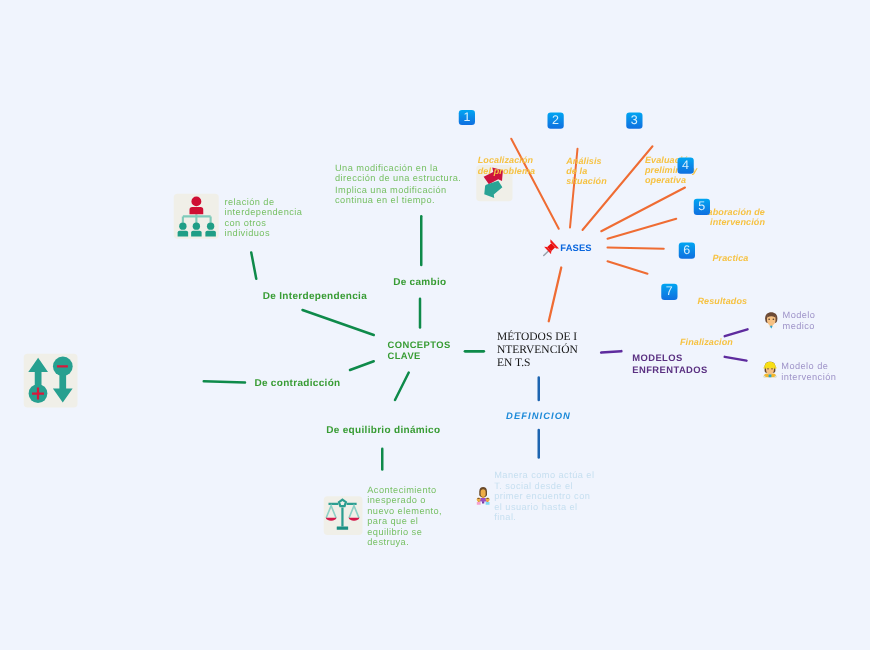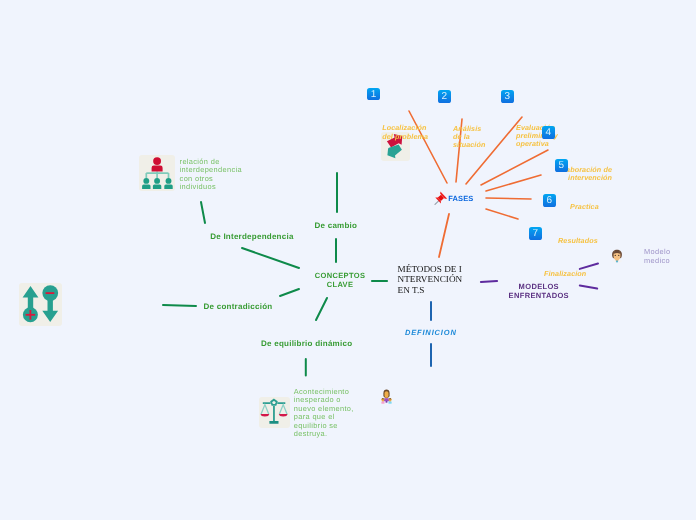--- a/index.html
+++ b/index.html
@@ -8,21 +8,21 @@
        font-family:"Liberation Sans",sans-serif;
        -webkit-font-smoothing:antialiased;text-rendering:geometricPrecision;}
   #stage{position:relative;width:696px;height:520px;transform:translateZ(0);}
   *{-webkit-font-smoothing:antialiased;}
   .abs{position:absolute;}
   svg.links{position:absolute;left:0;top:0;width:696px;height:520px;pointer-events:none;}
 
   
   .center-label{font-family:"Liberation Serif",serif;font-weight:normal;
       font-size:9.2px;line-height:10.25px;color:#161616;width:66px;word-break:break-all;overflow-wrap:anywhere;}
-  .branch{font-weight:bold;font-size:7.5px;line-height:9.2px;letter-spacing:.35px;text-align:center;}
+  .branch{font-weight:bold;font-size:7.5px;line-height:9.2px;letter-spacing:.35px;}
   .fases{color:#0b67de;}
   .conceptos{color:#389c34;}
   .modelos{color:#5b3182;}
   .definicion{color:#1e8ad8;font-style:italic;}
   .sub-green{color:#389c34;font-weight:bold;font-size:8px;letter-spacing:.25px;}
   .leaf-green{color:#77c064;font-size:7.4px;line-height:8.5px;letter-spacing:.35px;}
   .leaf-orange{color:#f6c242;font-size:7.2px;line-height:8.4px;font-style:italic;font-weight:bold;letter-spacing:.1px;margin-top:40px;}
   .leaf-purple{color:#9e93c8;font-size:7.4px;line-height:8.5px;letter-spacing:.35px;}
   .leaf-blue{color:#c6dff0;font-size:7.4px;line-height:8.5px;letter-spacing:.35px;}
   .keycap{display:block;position:absolute;width:12.8px;height:12.8px;border-radius:2.6px;
@@ -184,54 +184,73 @@
 
   <div class="abs branch conceptos" style="left:310px;top:271.2px;width:60px;">
     <span>CONCEPTOS CLAVE</span>
   </div>
 
   <div class="abs sub-green" style="left:314.5px;top:221px;white-space:nowrap;text-align:center;">De cambio</div>
   <div class="abs sub-green" style="left:165.2px;top:232px;white-space:nowrap;padding-left:45px;">De Interdependencia</div>
   <div class="abs sub-green" style="left:203.5px;top:302px;white-space:nowrap;">De contradicción</div>
   <div class="abs sub-green" style="left:261px;top:338.5px;white-space:nowrap;">De equilibrio dinámico</div>
 
+  <div class="abs leaf-green" style="left:268px;top:130.5px;width:104px;">Una modificación en  la dirección de una estructura. Implica una modificación continua en el tiempo.</div>
   <div class="abs leaf-green" style="left:179.6px;top:157.8px;width:64px;">relación de interdependencia con otros individuos</div>
   <div class="abs leaf-green" style="left:293.8px;top:387.6px;width:63px;">Acontecimiento inesperado o nuevo elemento, para que el equilibrio se destruya.</div>
 
   <div class="abs branch modelos" style="left:505.8px;top:282px;width:66px;">
     <span>MODELOS ENFRENTADOS</span>
   </div>
   <div class="abs" style="left:608px;top:248.2px;width:62px;height:22px;">
     <span style="position:absolute;left:3.3px;top:0.9px;">
       <svg viewBox="0 0 12 14" width="12" height="14" style="display:block">
         <path d="M6 13.8 C3.2 13.8 1.3 13.2 1.0 12.3 C0.8 11.5 1.7 10.8 3.0 10.4 L9.0 10.4 C10.3 10.8 11.2 11.5 11.0 12.3 C10.7 13.2 8.8 13.8 6 13.8 z" fill="#f3f3f5"></path>
         <path d="M4.6 9.3 h2.8 v2.6 h-2.8 z" fill="#f2bb7c"></path>
         <path d="M1.1 5.6 C1.1 2.5 3.2 0.7 6 0.7 C8.8 0.7 10.9 2.5 10.9 5.6 C10.9 8.0 10.2 9.3 9.2 9.3 L2.8 9.3 C1.8 9.3 1.1 8.0 1.1 5.6 z" fill="#6b4a37"></path>
         <path d="M2.6 5.4 C2.6 3.3 4.0 2.1 6 2.1 C8.0 2.1 9.4 3.3 9.4 5.4 L9.4 7.5 C9.4 9.6 8.0 11.2 6 11.2 C4.0 11.2 2.6 9.6 2.6 7.5 z" fill="#f6c184"></path>
         <path d="M2.6 5.2 C2.6 2.8 4.0 1.4 6 1.4 C8.0 1.4 9.4 2.8 9.4 5.2 C9.4 5.2 8.2 4.0 6 4.0 C3.8 4.0 2.6 5.2 2.6 5.2 z" fill="#6b4a37"></path>
         <ellipse cx="4.3" cy="6.4" rx=".7" ry=".55" fill="#55402f"></ellipse>
         <ellipse cx="7.7" cy="6.4" rx=".7" ry=".55" fill="#55402f"></ellipse>
         <path d="M5.0 11.9 L6 13.9 L7.0 11.9 L6 11.3 z" fill="#2aa3c9"></path>
         <path d="M4.6 11.1 L5.1 11.4 L4.4 13.4 z M7.4 11.1 L6.9 11.4 L7.6 13.4 z" fill="#dfe2e7"></path>
       </svg>
     </span>
-    <span class="leaf-purple" style="position:absolute;left:18px;top:0px;display:block;width:42px;margin-left:18px;">Modelo medico</span>
+    <span class="leaf-purple" style="position:absolute;left:18px;top:0px;display:block;width:42px;">Modelo medico</span>
+  </div>
+  <div class="abs" style="left:607px;top:289.1px;width:74px;height:22px;">
+    <span style="position:absolute;left:2.5px;top:-1.3px;">
+      <svg viewBox="0 0 12 14" width="12" height="14" style="display:block">
+        <path d="M3.0 10.8 C1.6 11.2 0.9 12.0 0.9 13.9 L11.1 13.9 C11.1 12.0 10.4 11.2 9.0 10.8 z" fill="#f5b829"></path>
+        <path d="M4.6 9.4 h2.8 v2.6 h-2.8 z" fill="#f2bb7c"></path>
+        <path d="M1.7 5.2 C1.7 2.4 3.6 1.3 6 1.3 C8.4 1.3 10.3 2.4 10.3 5.2 L10.3 8.6 C10.3 9.6 9.6 10.2 9.0 10.2 L3.0 10.2 C2.4 10.2 1.7 9.6 1.7 8.6 z" fill="#63452f"></path>
+        <path d="M2.8 5.4 C2.8 3.4 4.2 2.4 6 2.4 C7.8 2.4 9.2 3.4 9.2 5.4 L9.2 7.8 C9.2 9.8 7.8 11.3 6 11.3 C4.2 11.3 2.8 9.8 2.8 7.8 z" fill="#f6c184"></path>
+        <path d="M1.5 6.0 C1.5 6.0 1.3 1.3 6 1.3 C10.7 1.3 10.5 6.0 10.5 6.0 z" fill="#f7df16"></path>
+        <path d="M0.8 5.7 h10.4 v1.1 h-10.4 z" fill="#f7df16"></path>
+        <ellipse cx="4.4" cy="7.0" rx=".7" ry=".5" fill="#55402f"></ellipse>
+        <ellipse cx="7.6" cy="7.0" rx=".7" ry=".5" fill="#55402f"></ellipse>
+        <path d="M4.9 11.6 h2.2 v2.3 h-2.2 z" fill="#2aa3c9"></path>
+        <path d="M1.0 12.6 h1.3 v1.3 h-1.3 z M9.7 12.6 h1.3 v1.3 h-1.3 z" fill="#bfe3f5"></path>
+      </svg>
+    </span>
+    <span class="leaf-purple" style="position:absolute;left:18px;top:0px;display:block;width:56px;">Modelo de intervención</span>
   </div>
 
   <div class="abs branch definicion" style="left:404.9px;top:327.6px;white-space:nowrap;letter-spacing:.85px;">
     <span>DEFINICION</span>
   </div>
   <span class="abs" style="left:381px;top:389px;">
     <svg viewBox="0 0 11 15" width="11" height="15" style="display:block">
       <path d="M2.4 4.2 C2.4 1.6 3.8 0.6 5.5 0.6 C7.2 0.6 8.6 1.6 8.6 4.2 L8.6 6.6 C8.6 8.0 7.2 8.9 5.5 8.9 C3.8 8.9 2.4 8.0 2.4 6.6 z" fill="#6b4a2a"></path>
       <path d="M3.5 4.6 C3.5 3.0 4.3 2.3 5.5 2.3 C6.7 2.3 7.5 3.0 7.5 4.6 L7.5 6.4 C7.5 7.8 6.7 8.6 5.5 8.6 C4.3 8.6 3.5 7.8 3.5 6.4 z" fill="#eead47"></path>
       <path d="M4.7 8.2 h1.6 v1.5 h-1.6 z" fill="#e09b35"></path>
       <path d="M3.8 9.3 C2.7 9.6 2.3 10.4 2.3 12.2 L8.7 12.2 C8.7 10.4 8.3 9.6 7.2 9.3 z" fill="#9b4fc4"></path>
       <circle cx="1.9" cy="10.6" r="1.6" fill="#eead47"></circle>
       <circle cx="9.1" cy="10.6" r="1.6" fill="#eead47"></circle>
       <path d="M0.6 10.2 a1.6 1.6 0 0 1 2.6 0 z M7.8 10.2 a1.6 1.6 0 0 1 2.6 0 z" fill="#4c3521"></path>
       <path d="M1.3 11.8 h1.3 v1.0 h-1.3 z M8.4 11.8 h1.3 v1.0 h-1.3 z" fill="#e09b35"></path>
       <path d="M0.4 12.5 h3.1 v2.2 h-3.1 z" fill="#f7a0cd"></path>
       <path d="M7.5 12.5 h3.1 v2.2 h-3.1 z" fill="#7fd8f2"></path>
       <path d="M4.6 11.9 h1.8 v1.8 h-1.8 z" fill="#7a3aa8"></path>
     </svg>
   </span>
+  <div class="abs leaf-blue" style="left:395.4px;top:376.3px;width:82px;">Manera como actúa el T. social desde el primer encuentro con el usuario hasta el final.</div>
 </div>
 
 </body></html>

